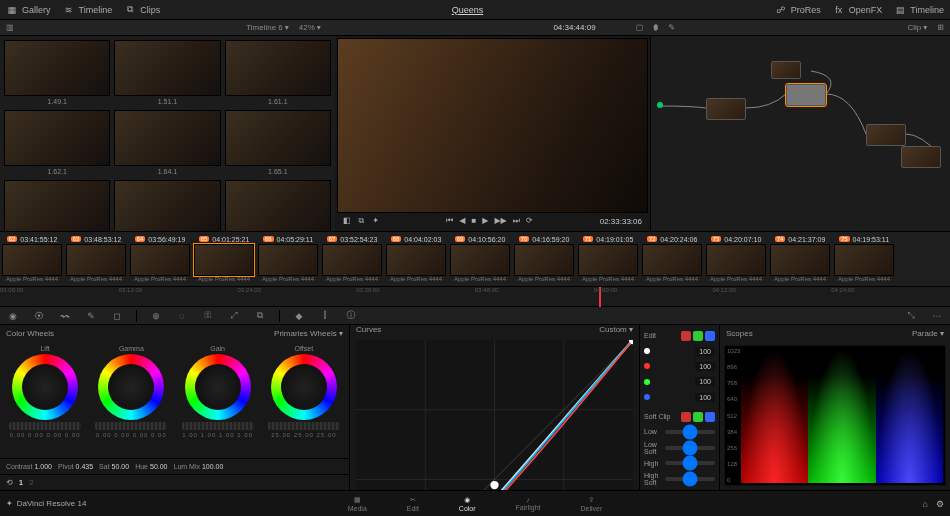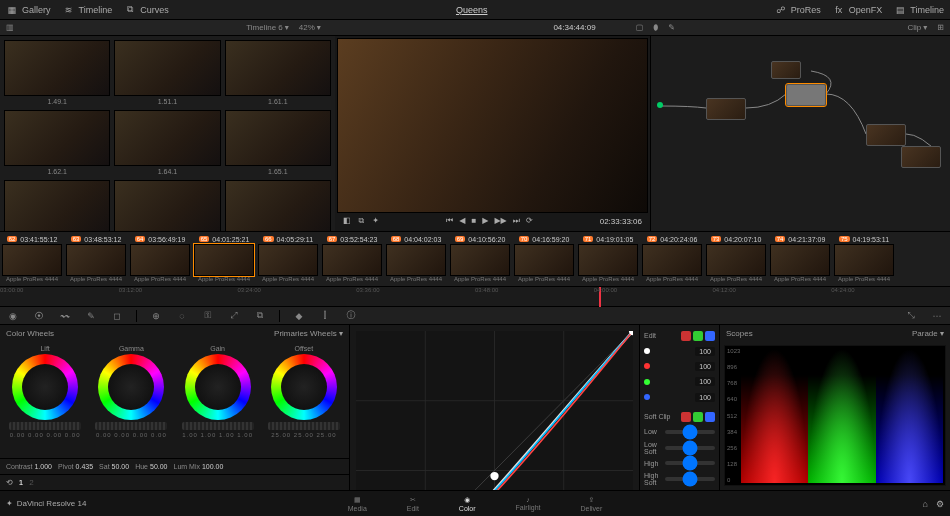--- a/index.html
+++ b/index.html
@@ -84,21 +84,21 @@
   <div class="grp">
     <span class="icon">▦</span>
     <span>Gallery</span>
   </div>
   <div class="grp">
     <span class="icon">≋</span>
     <span>Timeline</span>
   </div>
   <div class="grp">
     <span class="icon">⧉</span>
-    <span>Curves</span>
+    <span>Clips</span>
   </div>
   <div class="center">Queens</div>
   <div class="right">
     <div class="grp">
       <span class="icon">☍</span>
       <span>ProRes</span>
     </div>
     <div class="grp">
       <span class="icon">fx</span>
       <span>OpenFX</span>
@@ -404,20 +404,24 @@
         </span>
       </div>
     <div class="pager">
       <span>⟲</span>
       <span class="dot active">1</span>
       <span class="dot">2</span>
     </div>
   </div>
 
   <div class="curves">
+    <div class="panelhead">
+      <span>Curves</span>
+      <span><span>Custom</span> ▾</span>
+    </div>
     <div class="curvepane">
       <svg viewBox="0 0 100 100" preserveAspectRatio="none">
         <rect x="0" y="0" width="100" height="100" fill="#141414"></rect>
         <g stroke="#2a2a2a" stroke-width="0.3">
           <line x1="0" y1="25" x2="100" y2="25"></line>
             <line x1="0" y1="50" x2="100" y2="50"></line>
             <line x1="0" y1="75" x2="100" y2="75"></line>
           <line x1="25" y1="0" x2="25" y2="100"></line>
             <line x1="50" y1="0" x2="50" y2="100"></line>
             <line x1="75" y1="0" x2="75" y2="100"></line>

